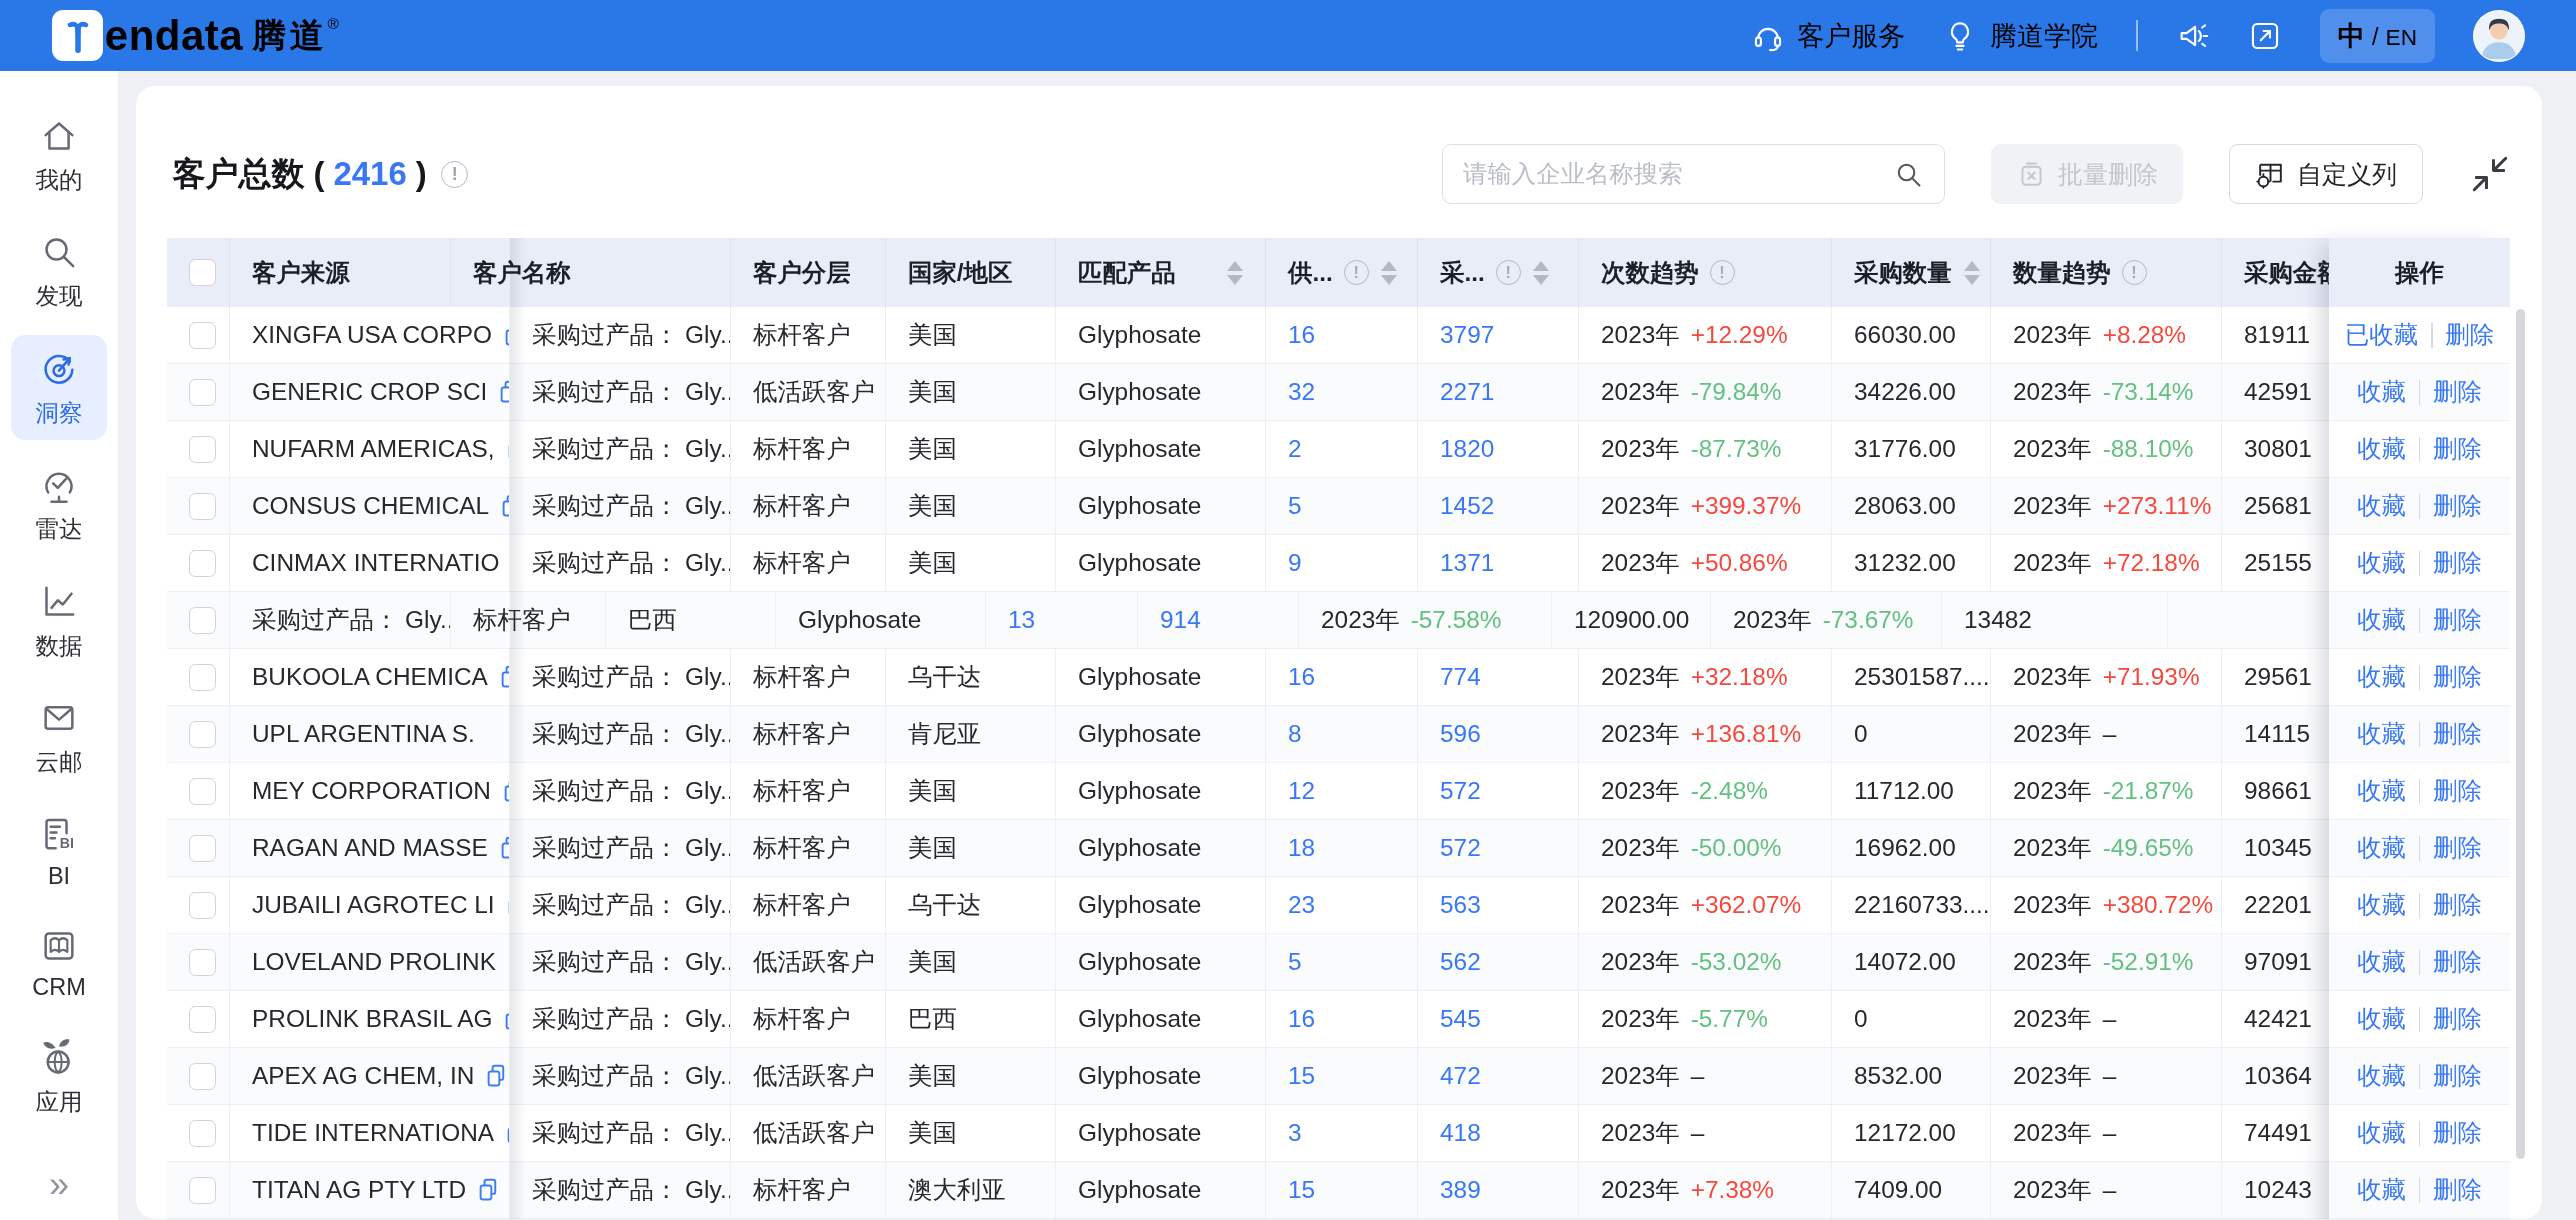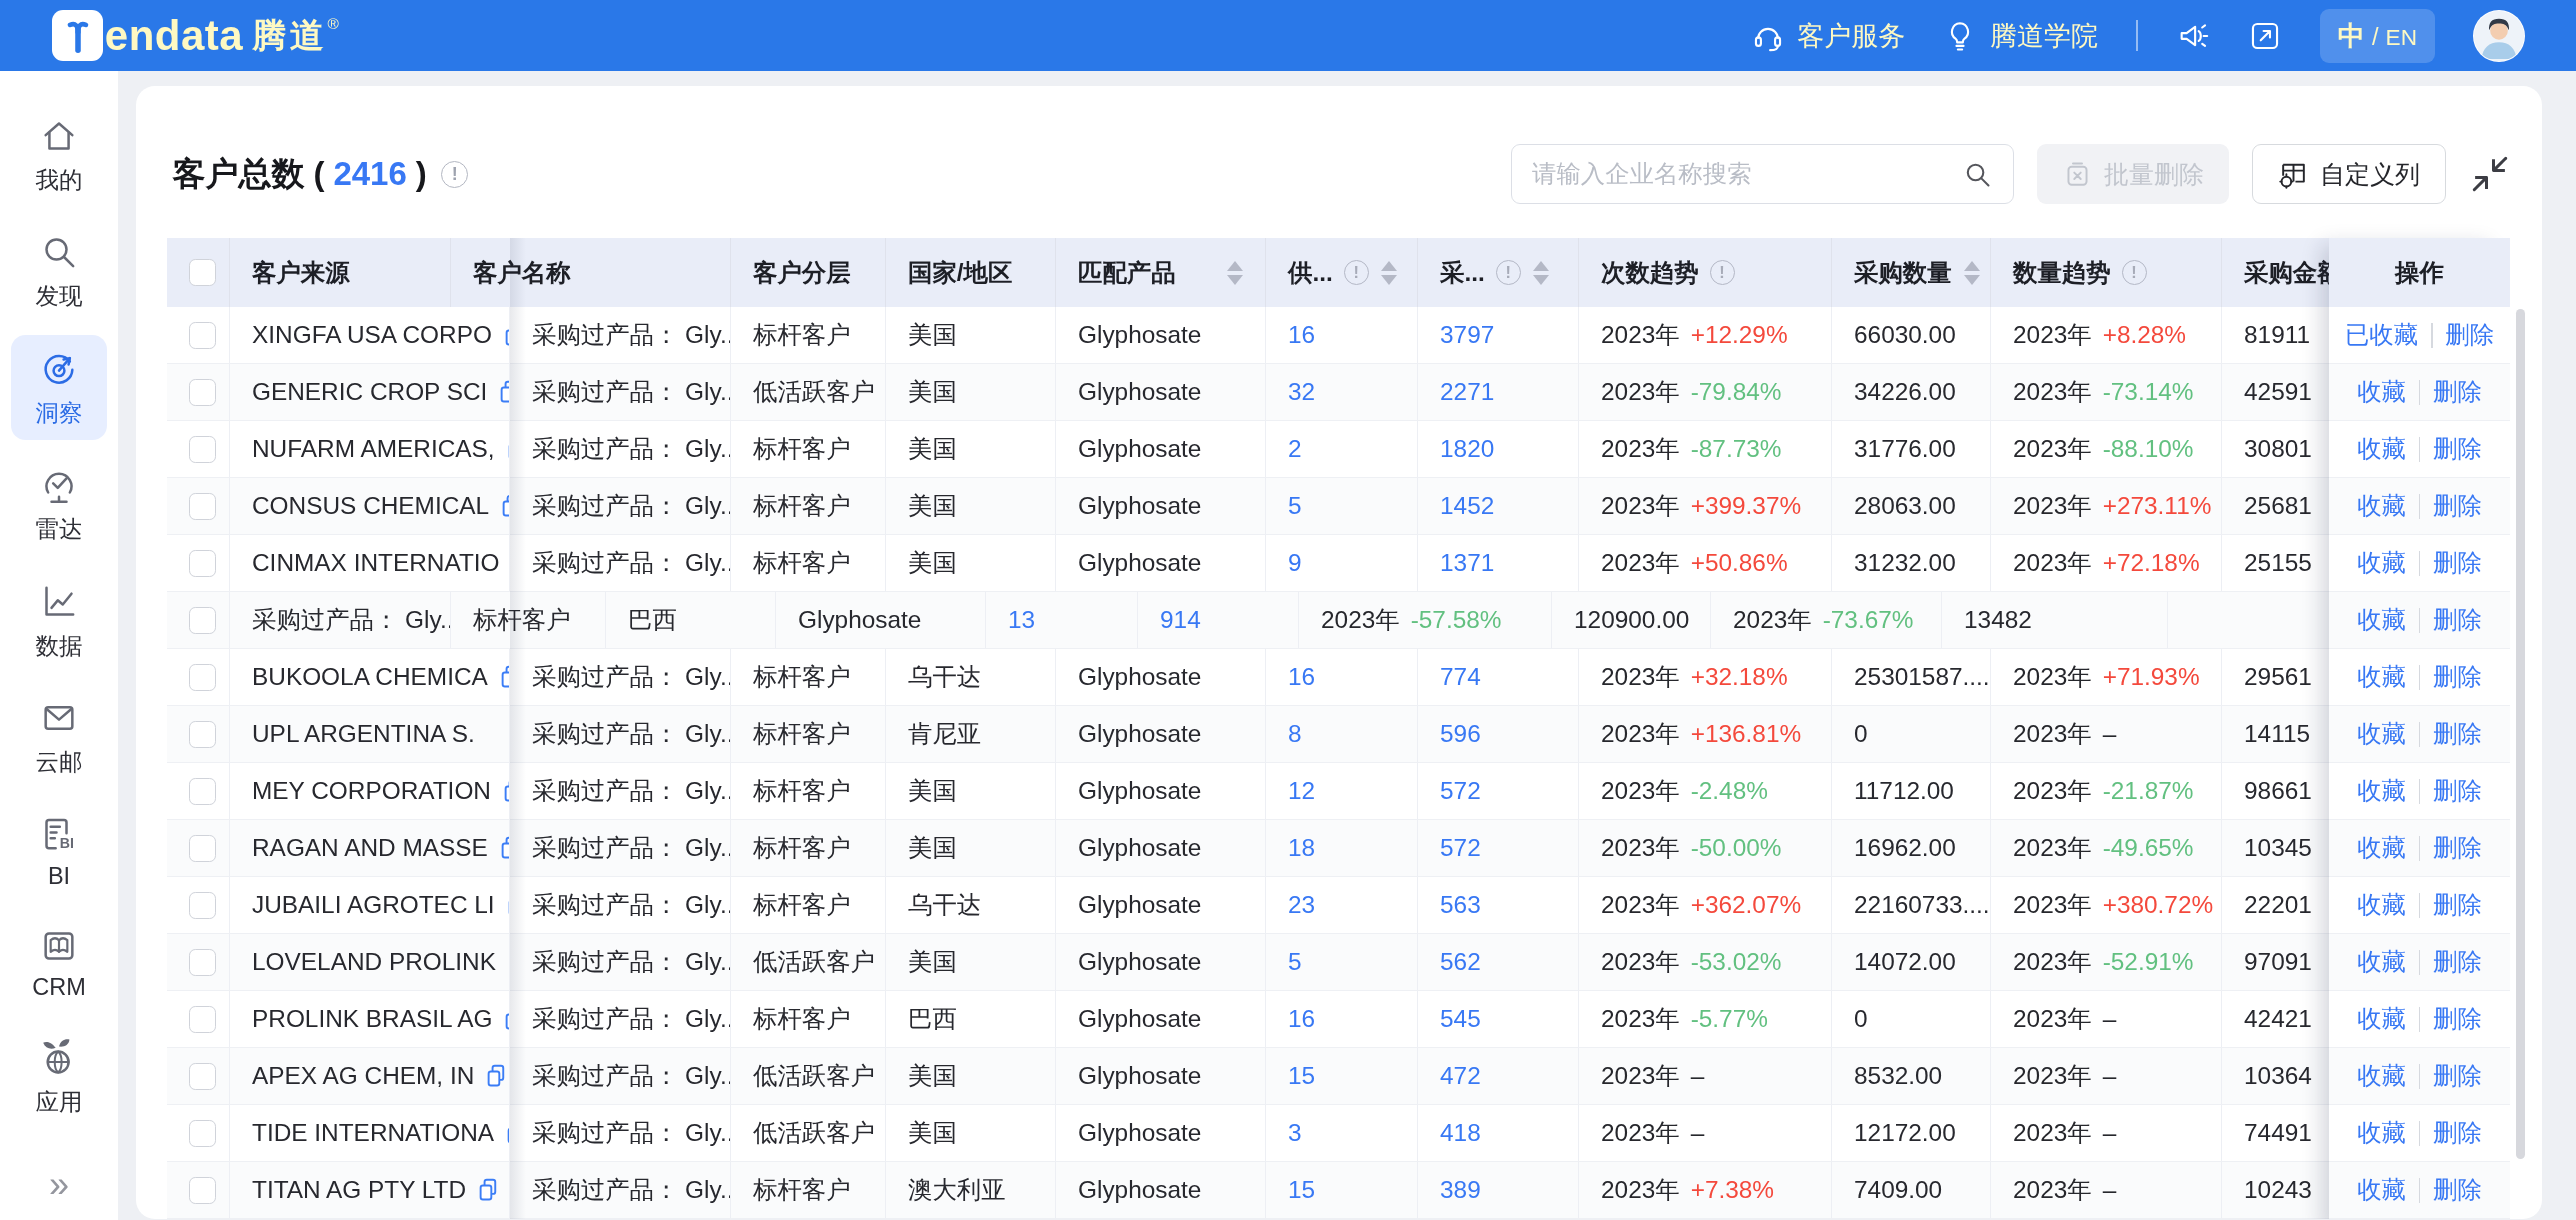--- a/index.html
+++ b/index.html
@@ -2,21 +2,21 @@
 <html style="font-size:14.5px"><head>
 <meta charset="utf-8">
 <style>
   * { margin:0; padding:0; box-sizing:border-box; }
   html,body { width:2576px; height:1220px; overflow:hidden;
     font-family:"Liberation Sans","DejaVu Sans",sans-serif; background:#eef0f4; }
   svg { display:block; }
 
   
   .navbar { height:71px; background:#2a78e8; display:flex; align-items:center;
-    padding:0 51px 0 52px; color:#fef9c3; }
+    padding:0 51px 0 52px; color:#000000; }
   .logo { display:flex; align-items:center; }
   .logo-box { width:51px; height:51px; background:#fff; border-radius:11px;
     display:flex; align-items:center; justify-content:center; color:#2a78e8; }
   .logo-text { font-size:42px; font-weight:bold; letter-spacing:0.5px; margin-left:1.8px; }
   .logo-cn { font-size:34px; font-weight:600; margin-left:9px; letter-spacing:3.6px; }
   .logo-reg { font-size:15.4px; align-self:flex-start; margin-top:5.4px; }
   .nav-right { margin-left:auto; display:flex; align-items:center; gap:38px; font-size:27px; }
   .nav-item { display:flex; align-items:center; gap:12.7px; cursor:pointer; }
   .nav-ic { width:34px; height:34px; color:#fff; }
   .nav-divider { width:1.8px; height:31px; background:rgba(255,255,255,.5); }
@@ -45,21 +45,21 @@
     position:relative; overflow:hidden; }
 
   
   .card-header { display:flex; align-items:center; padding:42px 0 34px 5.4px; }
   .title-wrap { display:flex; align-items:center; gap:9px; font-size:33px;
     font-weight:bold; color:#17181c; }
   .title-count { color:#3878f4; }
   .info-badge { width:27px; height:27px; border:1.8px solid #b3b7c2; border-radius:50%;
     color:#9ea3af; font-size:18px; font-weight:bold; display:inline-flex;
     align-items:center; justify-content:center; margin-left:5.4px; flex:none; }
-  .controls { margin-left:auto; display:flex; align-items:center; gap:23px;justify-content:flex-end; }
+  .controls { margin-left:auto; display:flex; align-items:center; gap:46px;justify-content:flex-end; }
   .search-box { width:503px; height:60px; border:1.8px solid #dcdfe6; border-radius:9px;
     display:flex; align-items:center; padding:0 20px; background:#fff; }
   .search-box input { border:none; outline:none; flex:1; font-size:24.4px; color:#33343a;
     font-family:inherit; background:transparent; }
   .search-box input::placeholder { color:#b9bdc6; }
   .search-ic { width:31px; height:31px; color:#55565c; cursor:pointer; }
   .btn { height:60px; border-radius:9px; display:flex; align-items:center; gap:11px;
     font-size:25px; padding:0 25px; cursor:pointer; white-space:nowrap; }
   .btn-disabled { background:#f1f2f5; color:#c2c6ce; cursor:not-allowed; }
   .btn-outline { border:1.8px solid #d7dade; color:#25262b; background:#fff; }

